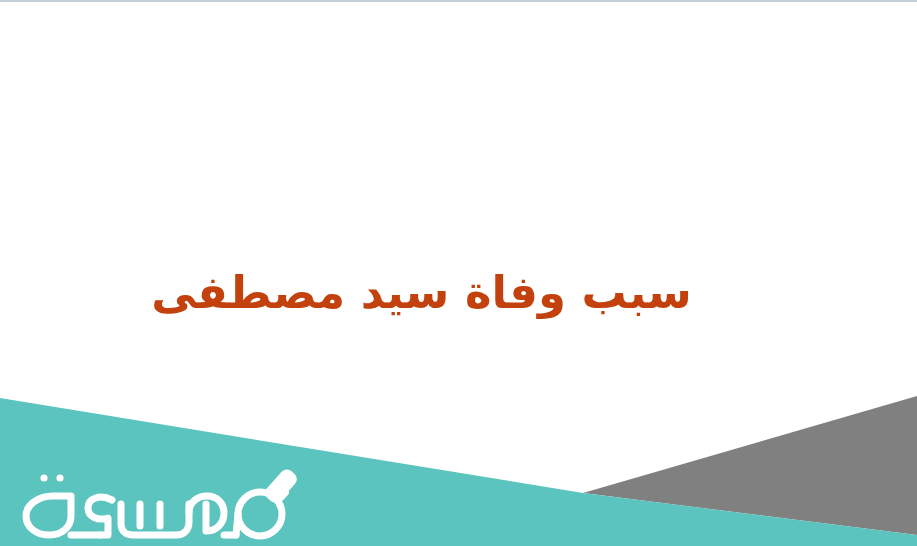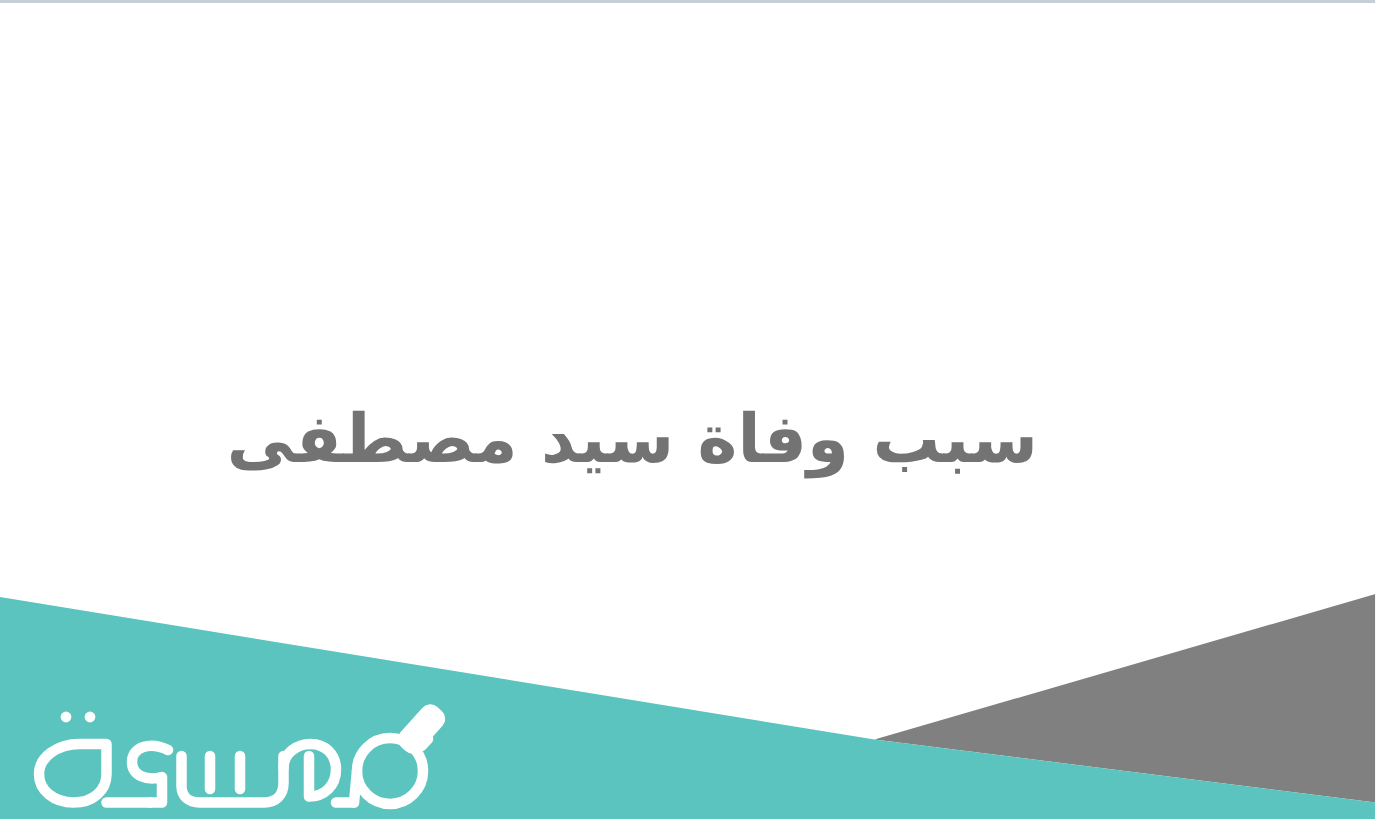--- a/index.html
+++ b/index.html
@@ -32,21 +32,21 @@
 
   
   #headline {
     position: absolute;
     left: 0;
     top: 232px;
     width: 843px;
     text-align: center;
     direction: rtl;
     unicode-bidi: bidi-override;
-    color: #737373;
+    color: #c2410c;
     font-family: "DejaVu Sans", "Liberation Sans", sans-serif;
     font-weight: bold;
     font-size: 45px;
     line-height: 62px;
     letter-spacing: 0px;
     white-space: nowrap;
   }
 
   
   #band {

